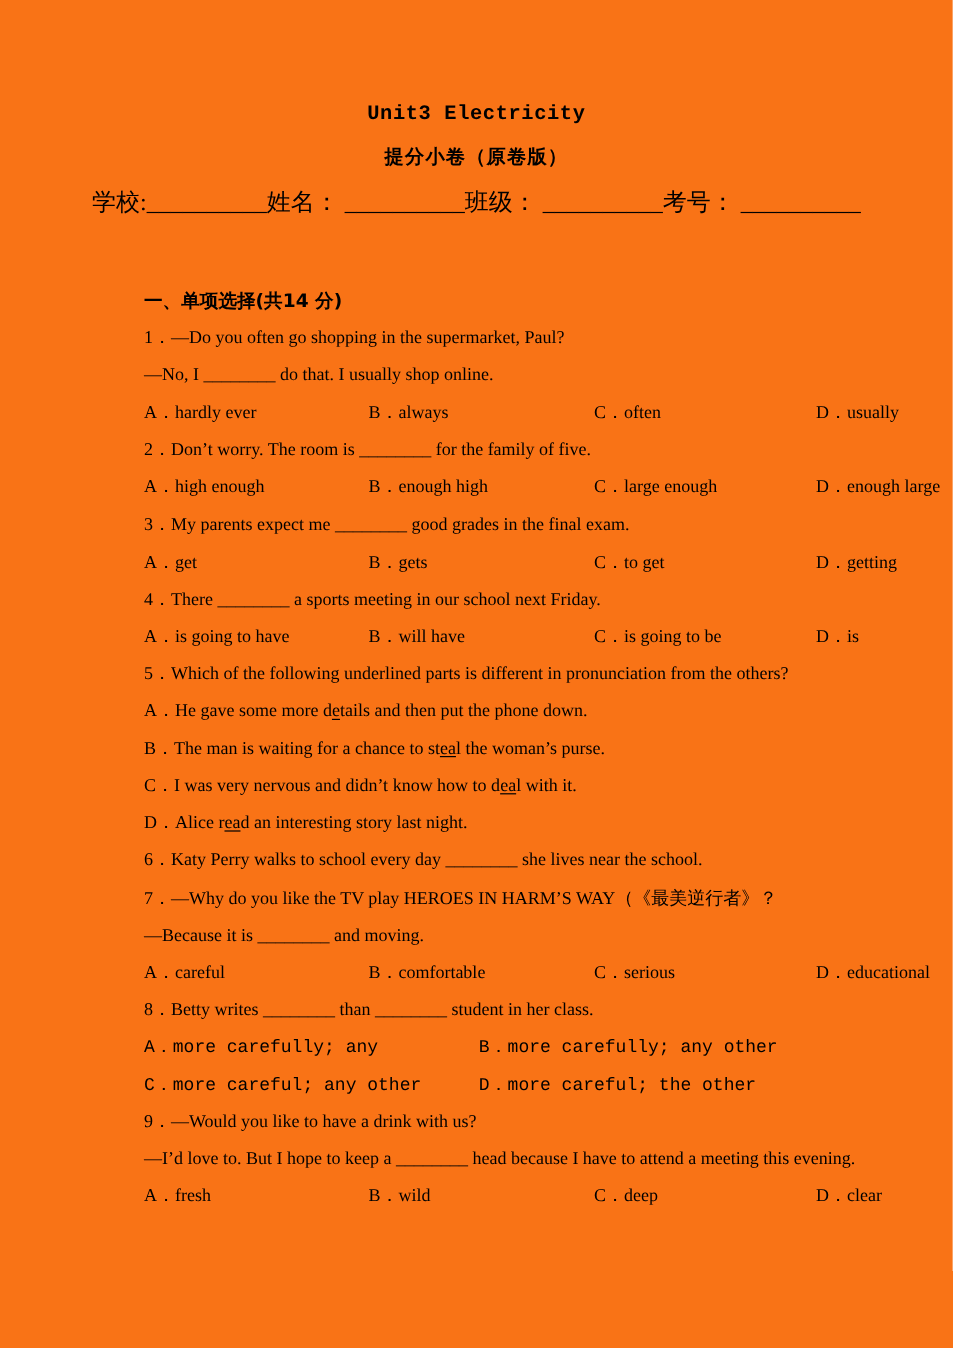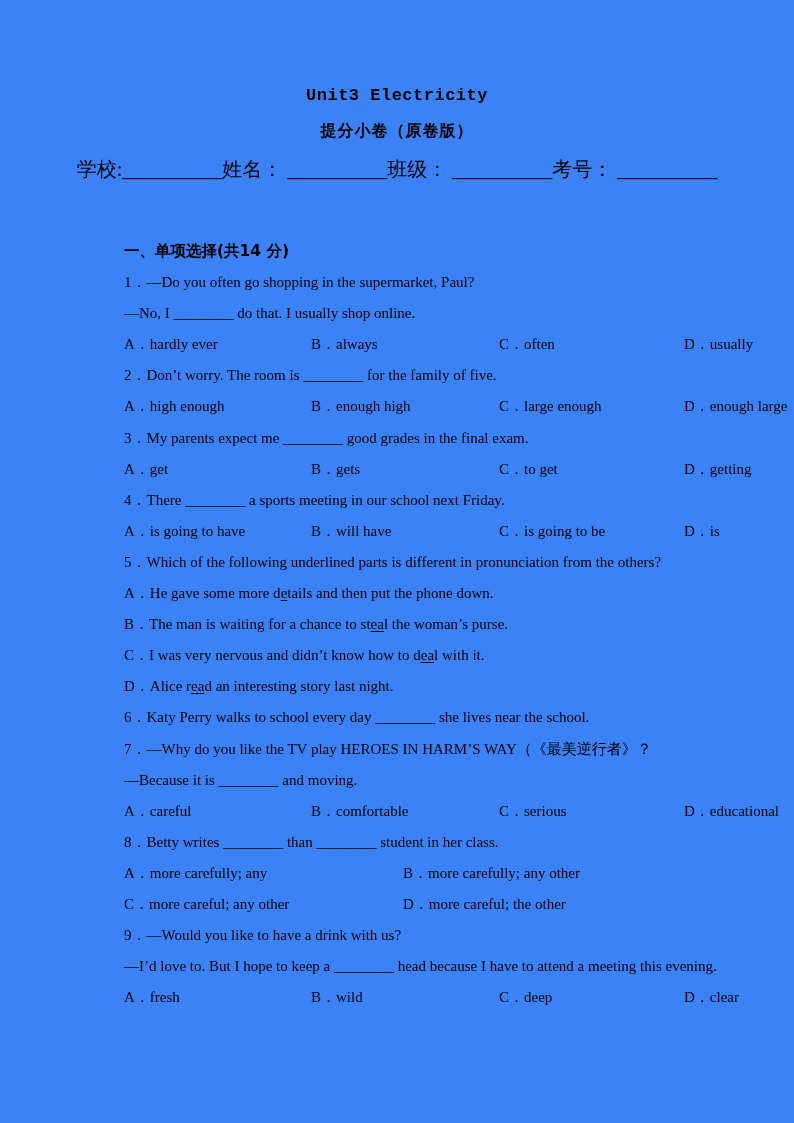--- a/index.html
+++ b/index.html
@@ -11,21 +11,21 @@
     width: 794px;
     height: 1123px;
     color: #000000;
     font-family: "Liberation Serif", serif;
   }
   .doc {
     position: relative;
     width: 794px;
     height: 1123px;
     overflow: hidden;
-    background: #3b82f6;
+    background: #f97316;
   }
   .title-en {
     padding-top: 86px;
     text-align: center;
     font-family: "Liberation Mono", "DejaVu Sans Mono", monospace;
     font-weight: bold;
     font-size: 17px;
     line-height: 20px;
     letter-spacing: 0.5px;
   }
@@ -40,42 +40,42 @@
   }
   .info {
     margin-top: 13px;
     text-align: center;
     font-size: 20px;
     line-height: 22px;
     white-space: pre;
   }
   .content {
     margin-top: 56px;
-    padding: 0 40px 0 76px;
+    padding: 0 40px 0 120px;
     font-size: 15px;
-    margin-left: 48px;
   }
   .line {
     height: 31.1px;
     line-height: 31.1px;
     white-space: pre;
   }
   .section-heading {
     font-weight: bold;
     font-size: 15.5px;
     font-family: "DejaVu Sans", "Liberation Serif", serif;
   }
   .cols4 {
     display: grid;
     grid-template-columns: 139px 140px 137px auto;
     gap: 48px;
   }
   .cols2 {
     display: grid;
     grid-template-columns: 279px auto;
+    font-family: Liberation Mono, monospace;
   }
   .full { display: block; }
   .cell { display: block; }
   .full .cell { display: inline; }
   u {
     text-decoration: underline;
     text-underline-offset: 2px;
   }
 </style>
 </head>

